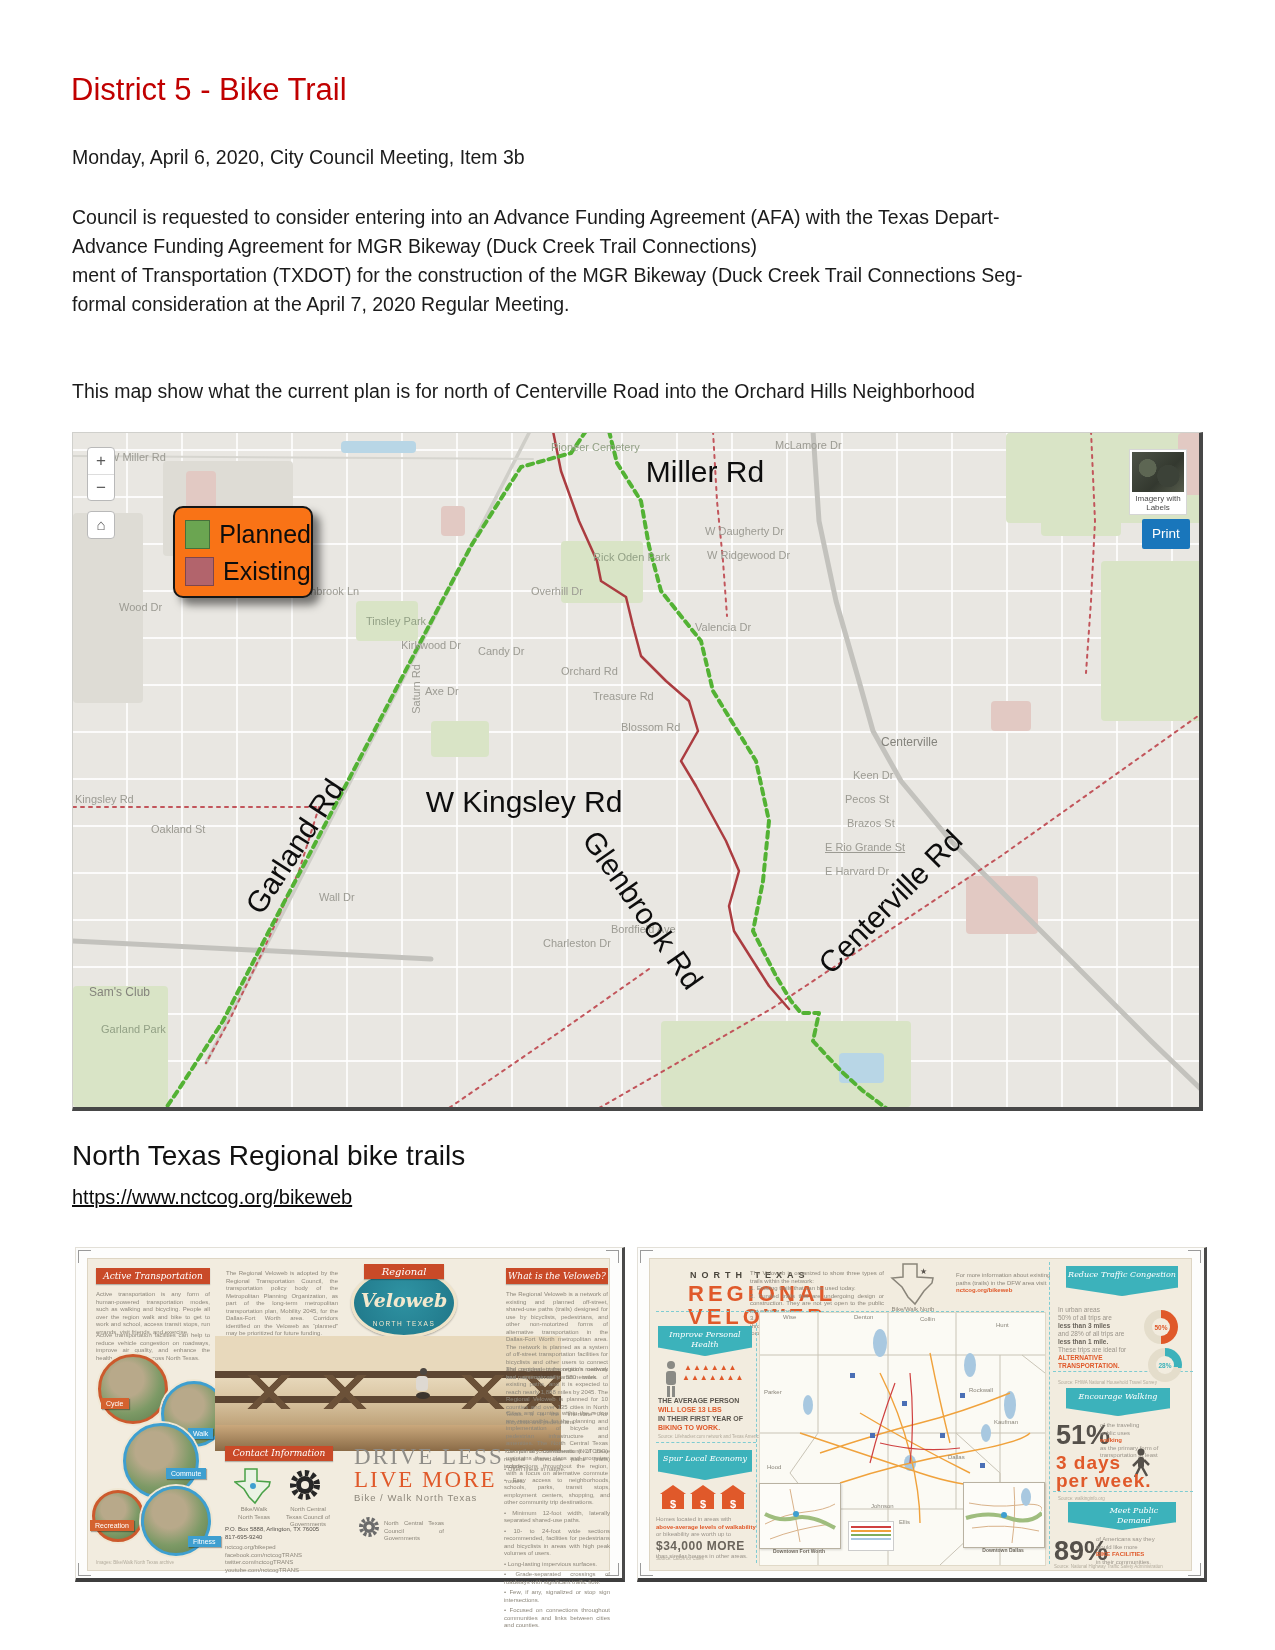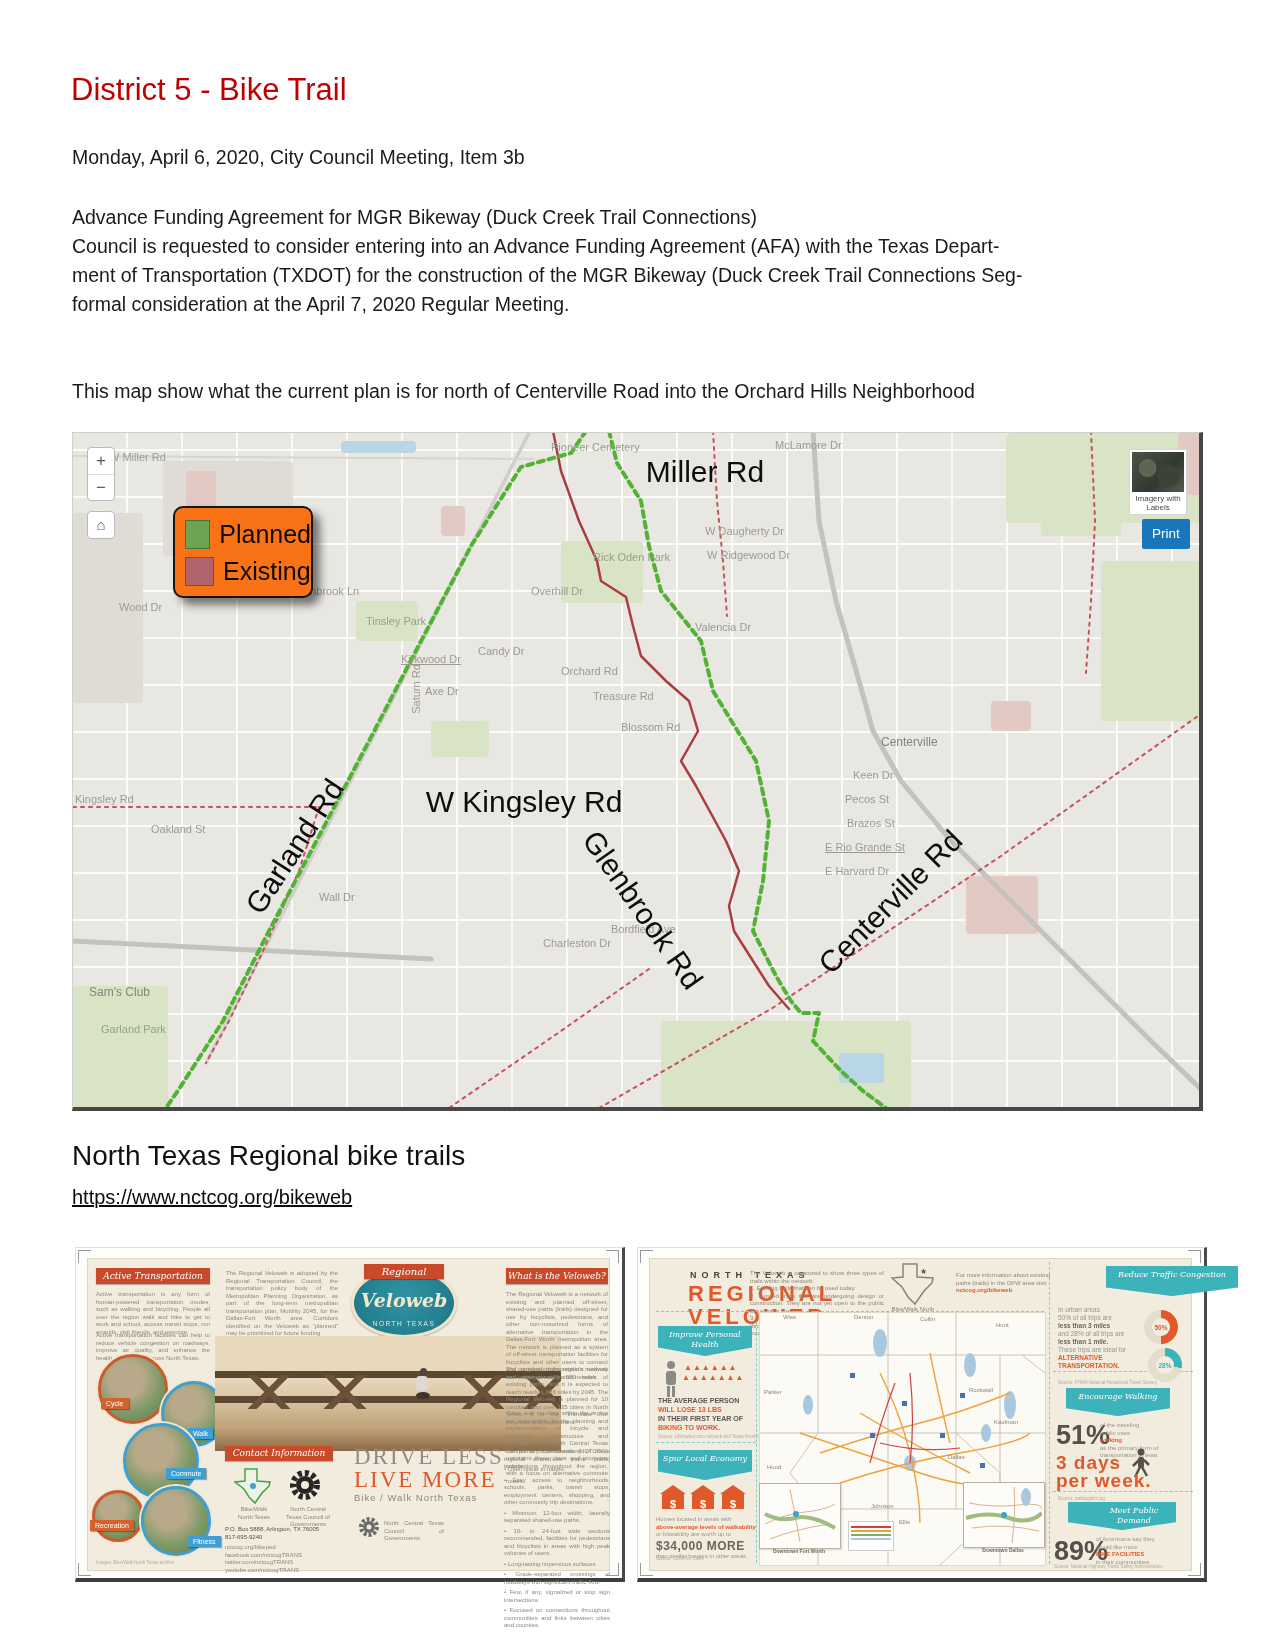--- a/index.html
+++ b/index.html
@@ -132,22 +132,22 @@
   .maplegend i{display:block;height:2px;margin:2px 0;}
 </style>
 </head>
 <body>
 
 <div id="page">
 
   <div class="abs" id="doc-title">District 5 - Bike Trail</div>
   <div class="abs" id="meeting-line">Monday, April 6, 2020, City Council Meeting, Item 3b</div>
   <div class="abs" id="para">
+      <div>Council is requested to consider entering into an Advance Funding Agreement (AFA) with the Texas Depart-</div>
       <div>Advance Funding Agreement for MGR Bikeway (Duck Creek Trail Connections)</div>
-      <div>Council is requested to consider entering into an Advance Funding Agreement (AFA) with the Texas Depart-</div>
       <div>ment of Transportation (TXDOT) for the construction of the MGR Bikeway (Duck Creek Trail Connections Seg-</div>
       <div>formal consideration at the April 7, 2020 Regular Meeting.</div>
     </div>
   <div class="abs" id="map-caption">This map show what the current plan is for north of Centerville Road into the Orchard Hills Neighborhood</div>
 
   <div class="abs" id="map">
     <div class="abs" id="map-bg"></div>
     <svg class="abs" id="map-svg" width="1126" height="674" viewBox="0 0 1126 674">
         <rect x="90" y="28" width="130" height="95" rx="4" fill="#dedcd5"></rect>
         <rect x="0" y="80" width="70" height="190" rx="4" fill="#dedcd5"></rect>
@@ -180,21 +180,21 @@
         <polyline points="513,-2 498,20 448,34 398,113 348,208 296,308 246,403 196,498 150,588 108,653 93,675" fill="none" stroke="#53b234" stroke-width="4" stroke-dasharray="6 5" stroke-linecap="round" stroke-linejoin="round"></polyline>
         <polyline points="536,-2 544,30 568,68 576,113 588,158 628,208 640,258 683,328 696,388 690,448 680,498 703,543 718,568 728,580 746,580 740,608 768,638 790,658 813,675" fill="none" stroke="#53b234" stroke-width="4" stroke-dasharray="6 5" stroke-linecap="round" stroke-linejoin="round"></polyline>
       </svg>
     <div class="abs" id="small-labels" style="left:0;top:0;">
         <span class="mlabel" style="left: 36px; top: 18px;">W Miller Rd</span>
         <span class="mlabel" style="left: 702px; top: 6px;">McLamore Dr</span>
         <span class="mlabel green" style="left: 478px; top: 8px;">Pioneer Cemetery</span>
         <span class="mlabel green" style="left: 520px; top: 118px;">Rick Oden Park</span>
         <span class="mlabel" style="left: 458px; top: 152px;">Overhill Dr</span>
         <span class="mlabel green" style="left: 293px; top: 182px;">Tinsley Park</span>
-        <span class="mlabel" style="left: 328px; top: 220px; text-decoration: underline;">Kirkwood Dr</span>
+        <span class="mlabel" style="left: 328px; top: 206px;">Kirkwood Dr</span>
         <span class="mlabel" style="left: 405px; top: 212px;">Candy Dr</span>
         <span class="mlabel" style="left: 318px; top: 250px; transform: rotate(-90deg);">Saturn Rd</span>
         <span class="mlabel" style="left: 352px; top: 252px;">Axe Dr</span>
         <span class="mlabel" style="left: 488px; top: 232px;">Orchard Rd</span>
         <span class="mlabel" style="left: 520px; top: 257px;">Treasure Rd</span>
         <span class="mlabel" style="left: 548px; top: 288px;">Blossom Rd</span>
         <span class="mlabel" style="left: 632px; top: 92px;">W Daugherty Dr</span>
         <span class="mlabel" style="left: 634px; top: 116px;">W Ridgewood Dr</span>
         <span class="mlabel" style="left: 622px; top: 188px;">Valencia Dr</span>
         <span class="mlabel dark" style="left: 808px; top: 302px;">Centerville</span>
@@ -485,21 +485,21 @@
           <g stroke="#d9b28a" stroke-width="1" fill="none">
             <path d="M5,20 Q30,25 55,22 T78,28 M8,45 Q40,40 75,48 M50,4 Q52,30 48,60"></path>
           </g>
       <path d="M2,35 Q25,28 45,35 T78,30" stroke="#9fbd7e" stroke-width="4" fill="none"></path>
           <ellipse cx="62" cy="14" rx="5" ry="9" fill="#a8c8e0"></ellipse>
           <circle cx="40" cy="32" r="3" fill="#3e9fd0"></circle>
         </svg>
     </div>
     <div class="inset-cap" style="left:325px;top:299px;">Downtown Dallas</div>
 
-    <div class="badge" style="left:428px;top:18px;width:132px;height:30px;margin-left:40px;">Reduce Traffic Congestion</div>
+    <div class="badge" style="left:428px;top:18px;width:112px;height:30px;">Reduce Traffic Congestion</div>
     <div class="stat-lines" style="left:420px;top:58px;width:86px;font-size:6.5px;line-height:8px;">
         <div class="ln-g">In urban areas</div>
         <div class="ln-g">50% of all trips are</div>
         <div class="ln-bd">less than 3 miles</div>
         <div class="ln-g">and 28% of all trips are</div>
         <div class="ln-bd">less than 1 mile.</div>
         <div class="ln-g">These trips are ideal for</div>
         <div class="ln-o">ALTERNATIVE</div>
         <div class="ln-o">TRANSPORTATION.</div>
       </div>

